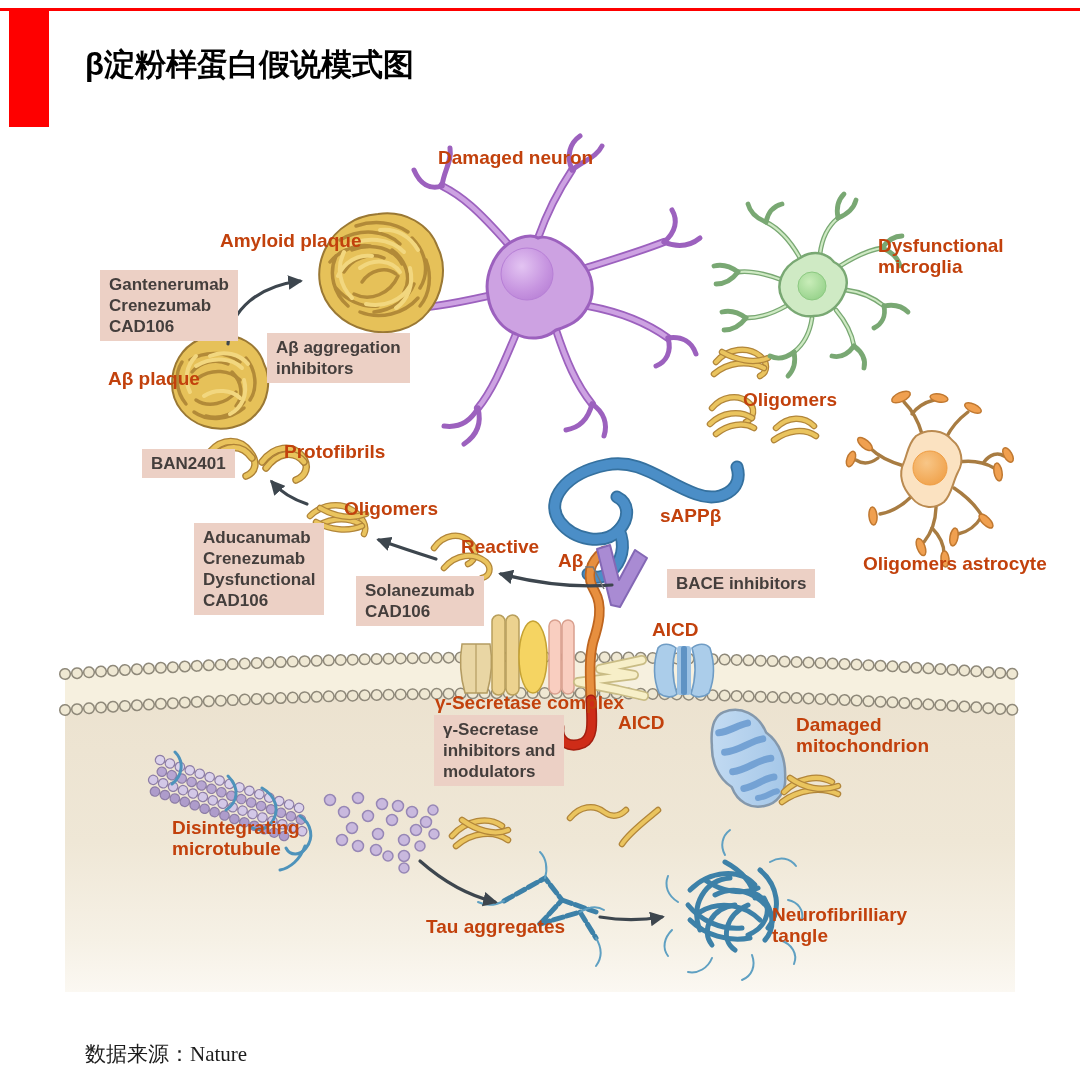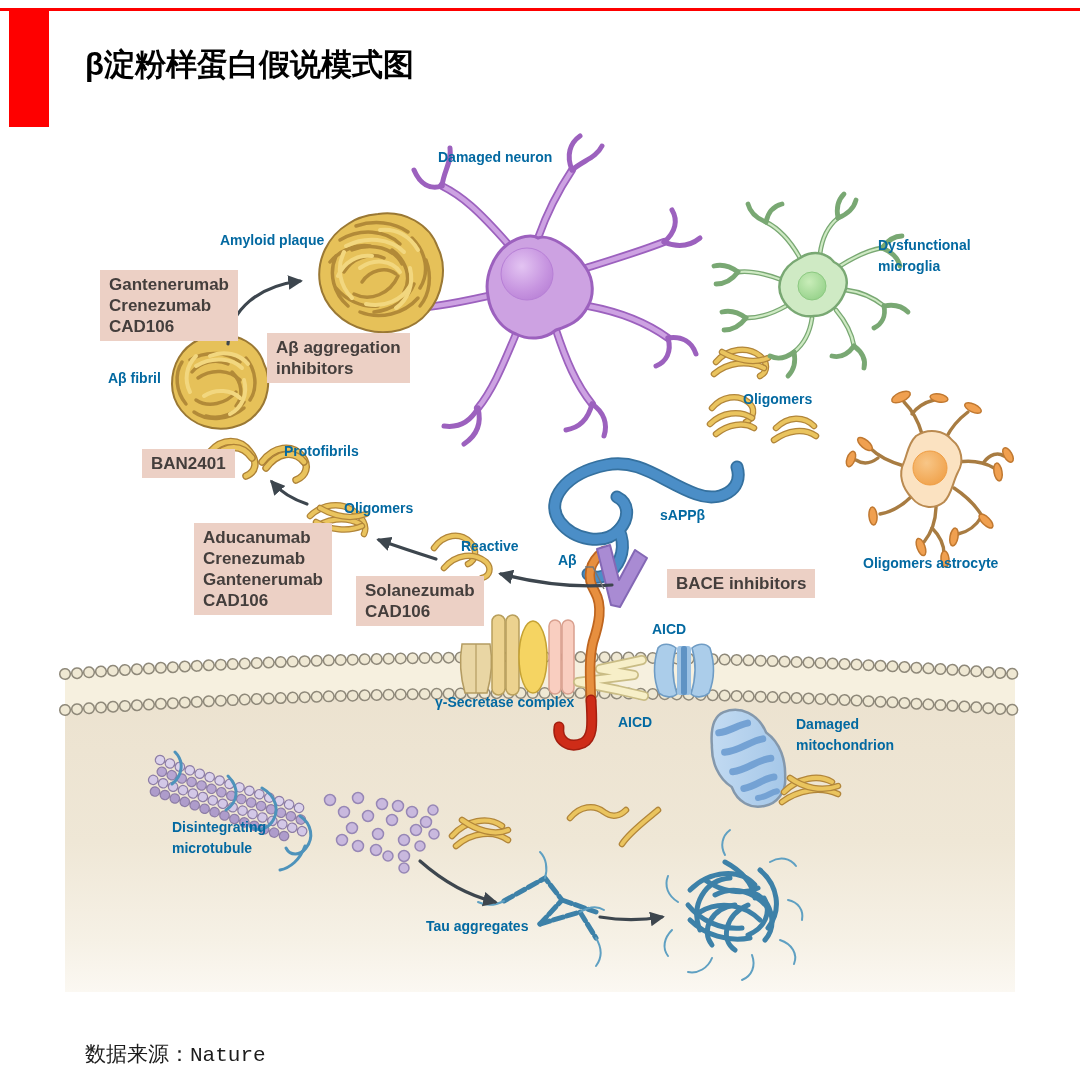--- a/index.html
+++ b/index.html
@@ -2,23 +2,23 @@
 <html><head>
 <meta charset="utf-8">
 <style>
   html,body{margin:0;padding:0;background:#ffffff;}
   #page{position:relative;width:1080px;height:1076px;background:#ffffff;overflow:hidden;
         font-family:"Liberation Sans","DejaVu Sans",sans-serif;padding-left:48px;}
   .topline{position:absolute;left:0;top:8px;width:1080px;height:3px;background:#FE0000;}
   .redblock{position:absolute;left:9px;top:11px;width:40px;height:116px;background:#FE0000;}
   .title{position:absolute;left:85px;top:44px;font-size:31px;font-weight:700;color:#000;}
   .source{position:absolute;left:85px;top:1040px;font-size:21px;color:#1c1c1c;
-          font-family:Liberation Mono, monospace;}
+          font-family:Liberation Serif, serif;}
   #art{position:absolute;left:0;top:0;z-index:1;}
-  .lbl{position:absolute;z-index:2;font-size:14px;line-height:21px;font-weight:600;color:#0369a1;white-space:pre-line;}
+  .lbl{position:absolute;z-index:2;font-size:19px;line-height:21px;font-weight:600;color:#c2410c;white-space:pre-line;}
   .box{position:absolute;z-index:2;font-size:17px;line-height:21px;font-weight:600;color:#443e3c;
        background:#ECD0C5;padding:4px 9px;white-space:pre-line;}
   
   .yo{stroke:#B2863A;stroke-width:6.5;fill:none;stroke-linecap:round;}
   .yf{stroke:#EAC45E;stroke-width:4;fill:none;stroke-linecap:round;}
   .po{stroke:#AD8136;stroke-width:7.5;fill:none;stroke-linecap:round;}
   .pf{stroke:#E9C35C;stroke-width:4.8;fill:none;stroke-linecap:round;}
   .pdk{stroke:#B28A38;stroke-width:3.5;fill:none;stroke-linecap:round;}
   .plt{stroke:#F2D77F;stroke-width:4;fill:none;stroke-linecap:round;}
   .nbo{stroke:#9C61BE;stroke-width:8;fill:none;stroke-linecap:round;stroke-linejoin:round;}
@@ -431,43 +431,48 @@
       <path class="arrow" marker-end="url(#arr)" d="M600,917 C624,921 644,920 662,917"></path>
       <path d="M585,567 L593,567 L604,589" stroke="#777777" stroke-width="1.5" fill="none"></path>
     </g>
   </svg>
 
   <div class="lbl" style="left:438px;top:147px">Damaged neuron</div>
   <div class="lbl" style="left:220px;top:230px">Amyloid plaque</div>
   <div class="box" style="left:100px;top:270px">Gantenerumab
 Crenezumab
 CAD106</div>
-  <div class="lbl" style="left:108px;top:368px">Aβ fibril</div>
+  <div class="lbl" style="left:108px;top:368px">Aβ plaque</div>
   <div class="box" style="left:267px;top:333px">Aβ aggregation
 inhibitors</div>
   <div class="box" style="left:142px;top:449px">BAN2401</div>
   <div class="lbl" style="left:284px;top:441px">Protofibrils</div>
   <div class="lbl" style="left:344px;top:498px">Oligomers</div>
   <div class="box" style="left:194px;top:523px">Aducanumab
 Crenezumab
-Gantenerumab
+Dysfunctional
 CAD106</div>
   <div class="lbl" style="left:461px;top:536px">Reactive</div>
   <div class="box" style="left:356px;top:576px">Solanezumab
 CAD106</div>
   <div class="lbl" style="left:558px;top:550px">Aβ</div>
   <div class="lbl" style="left:660px;top:505px">sAPPβ</div>
   <div class="box" style="left:667px;top:569px">BACE inhibitors</div>
   <div class="lbl" style="left:652px;top:619px">AICD</div>
   <div class="lbl" style="left:435px;top:692px">γ-Secretase complex</div>
+  <div class="box" style="left:434px;top:715px">γ-Secretase
+inhibitors and
+modulators</div>
   <div class="lbl" style="left:618px;top:712px">AICD</div>
   <div class="lbl" style="left:796px;top:714px">Damaged
 mitochondrion</div>
   <div class="lbl" style="left:878px;top:235px">Dysfunctional
 microglia</div>
   <div class="lbl" style="left:743px;top:389px">Oligomers</div>
   <div class="lbl" style="left:863px;top:553px">Oligomers astrocyte</div>
   <div class="lbl" style="left:172px;top:817px">Disintegrating
 microtubule</div>
   <div class="lbl" style="left:426px;top:916px">Tau aggregates</div>
+  <div class="lbl" style="left:772px;top:904px">Neurofibrilliary
+tangle</div>
 
   <div class="source">数据来源：Nature</div>
 </div>
 
 </body></html>

